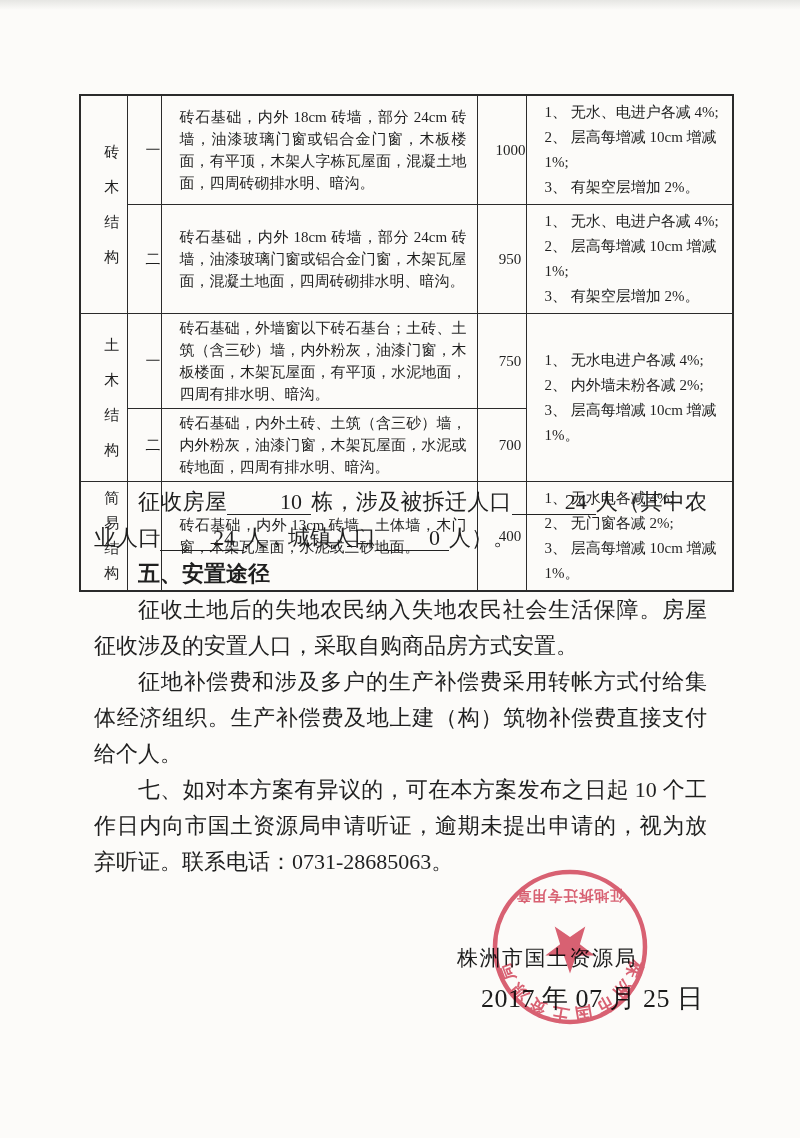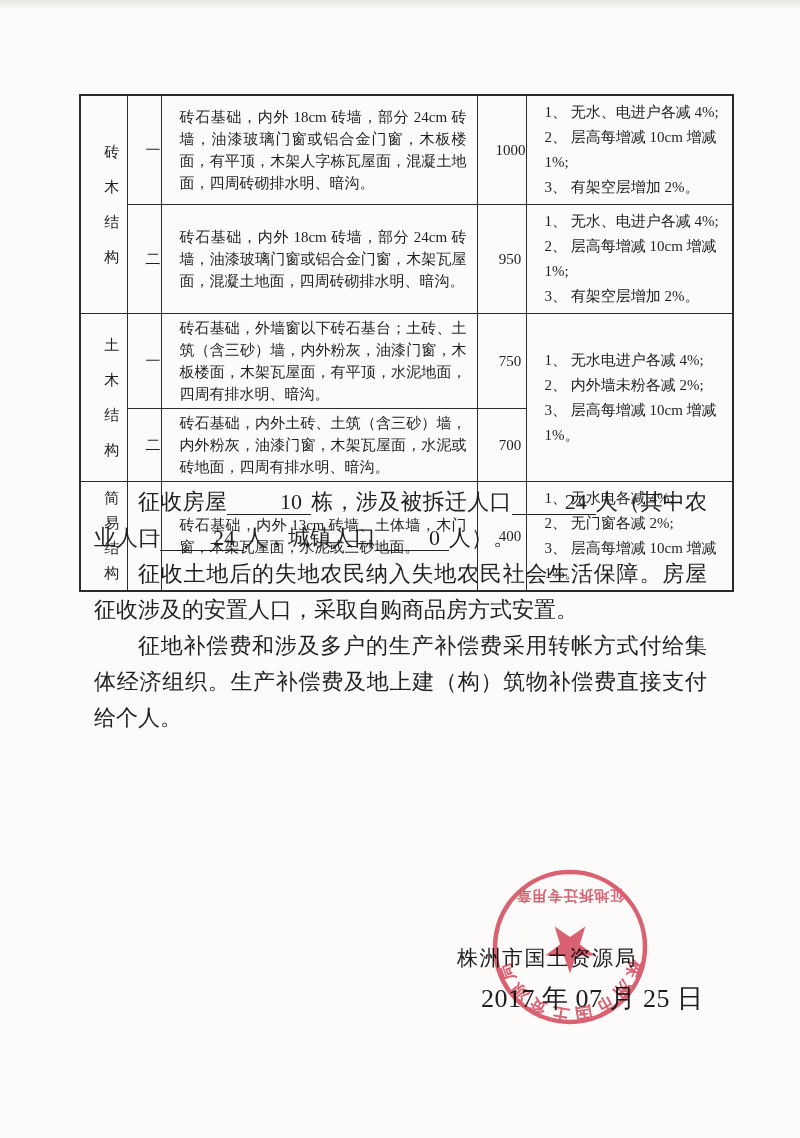--- a/index.html
+++ b/index.html
@@ -131,22 +131,24 @@
         <td class="cell-price">400</td>
         <td class="cell-notes">1、 无水电各减 4%;
 2、 无门窗各减 2%;
 3、 层高每增减 10cm 增减 1%。</td>
       </tr>
     </tbody>
   </table>
 
   <div class="content">
     <p><span>征收房屋</span><span class="blank">10</span><span>栋，涉及被拆迁人口</span><span class="blank">24</span><span>人（其中农业人口</span><span class="blank">24</span><span>人，城镇人口</span><span class="blank">0</span><span>人）。</span></p>
+    <h3>五、安置途径</h3>
     <p>征收土地后的失地农民纳入失地农民社会生活保障。房屋征收涉及的安置人口，采取自购商品房方式安置。</p>
     <p>征地补偿费和涉及多户的生产补偿费采用转帐方式付给集体经济组织。生产补偿费及地上建（构）筑物补偿费直接支付给个人。</p>
+    <p>七、如对本方案有异议的，可在本方案发布之日起 10 个工作日内向市国土资源局申请听证，逾期未提出申请的，视为放弃听证。联系电话：0731-28685063。</p>
   </div>
 
   <div class="signature">株洲市国土资源局</div>
   <div class="doc-date">2017 年 07 月 25 日</div>
 
   <div class="seal">
     <svg width="162" height="162" viewBox="-81 -81 162 162">
       <g transform="rotate(180)" stroke="none" fill="#d5485e">
         <circle r="75" fill="none" stroke="#d5485e" stroke-width="4.5"></circle>
         <path d="M 0,-34.4 L 6.1,-16.8 L 24.7,-16.4 L 9.9,-5.2 L 15.3,12.6 L 0,2 L -15.3,12.6 L -9.9,-5.2 L -24.7,-16.4 L -6.1,-16.8 Z" transform="translate(0,8)"></path>

